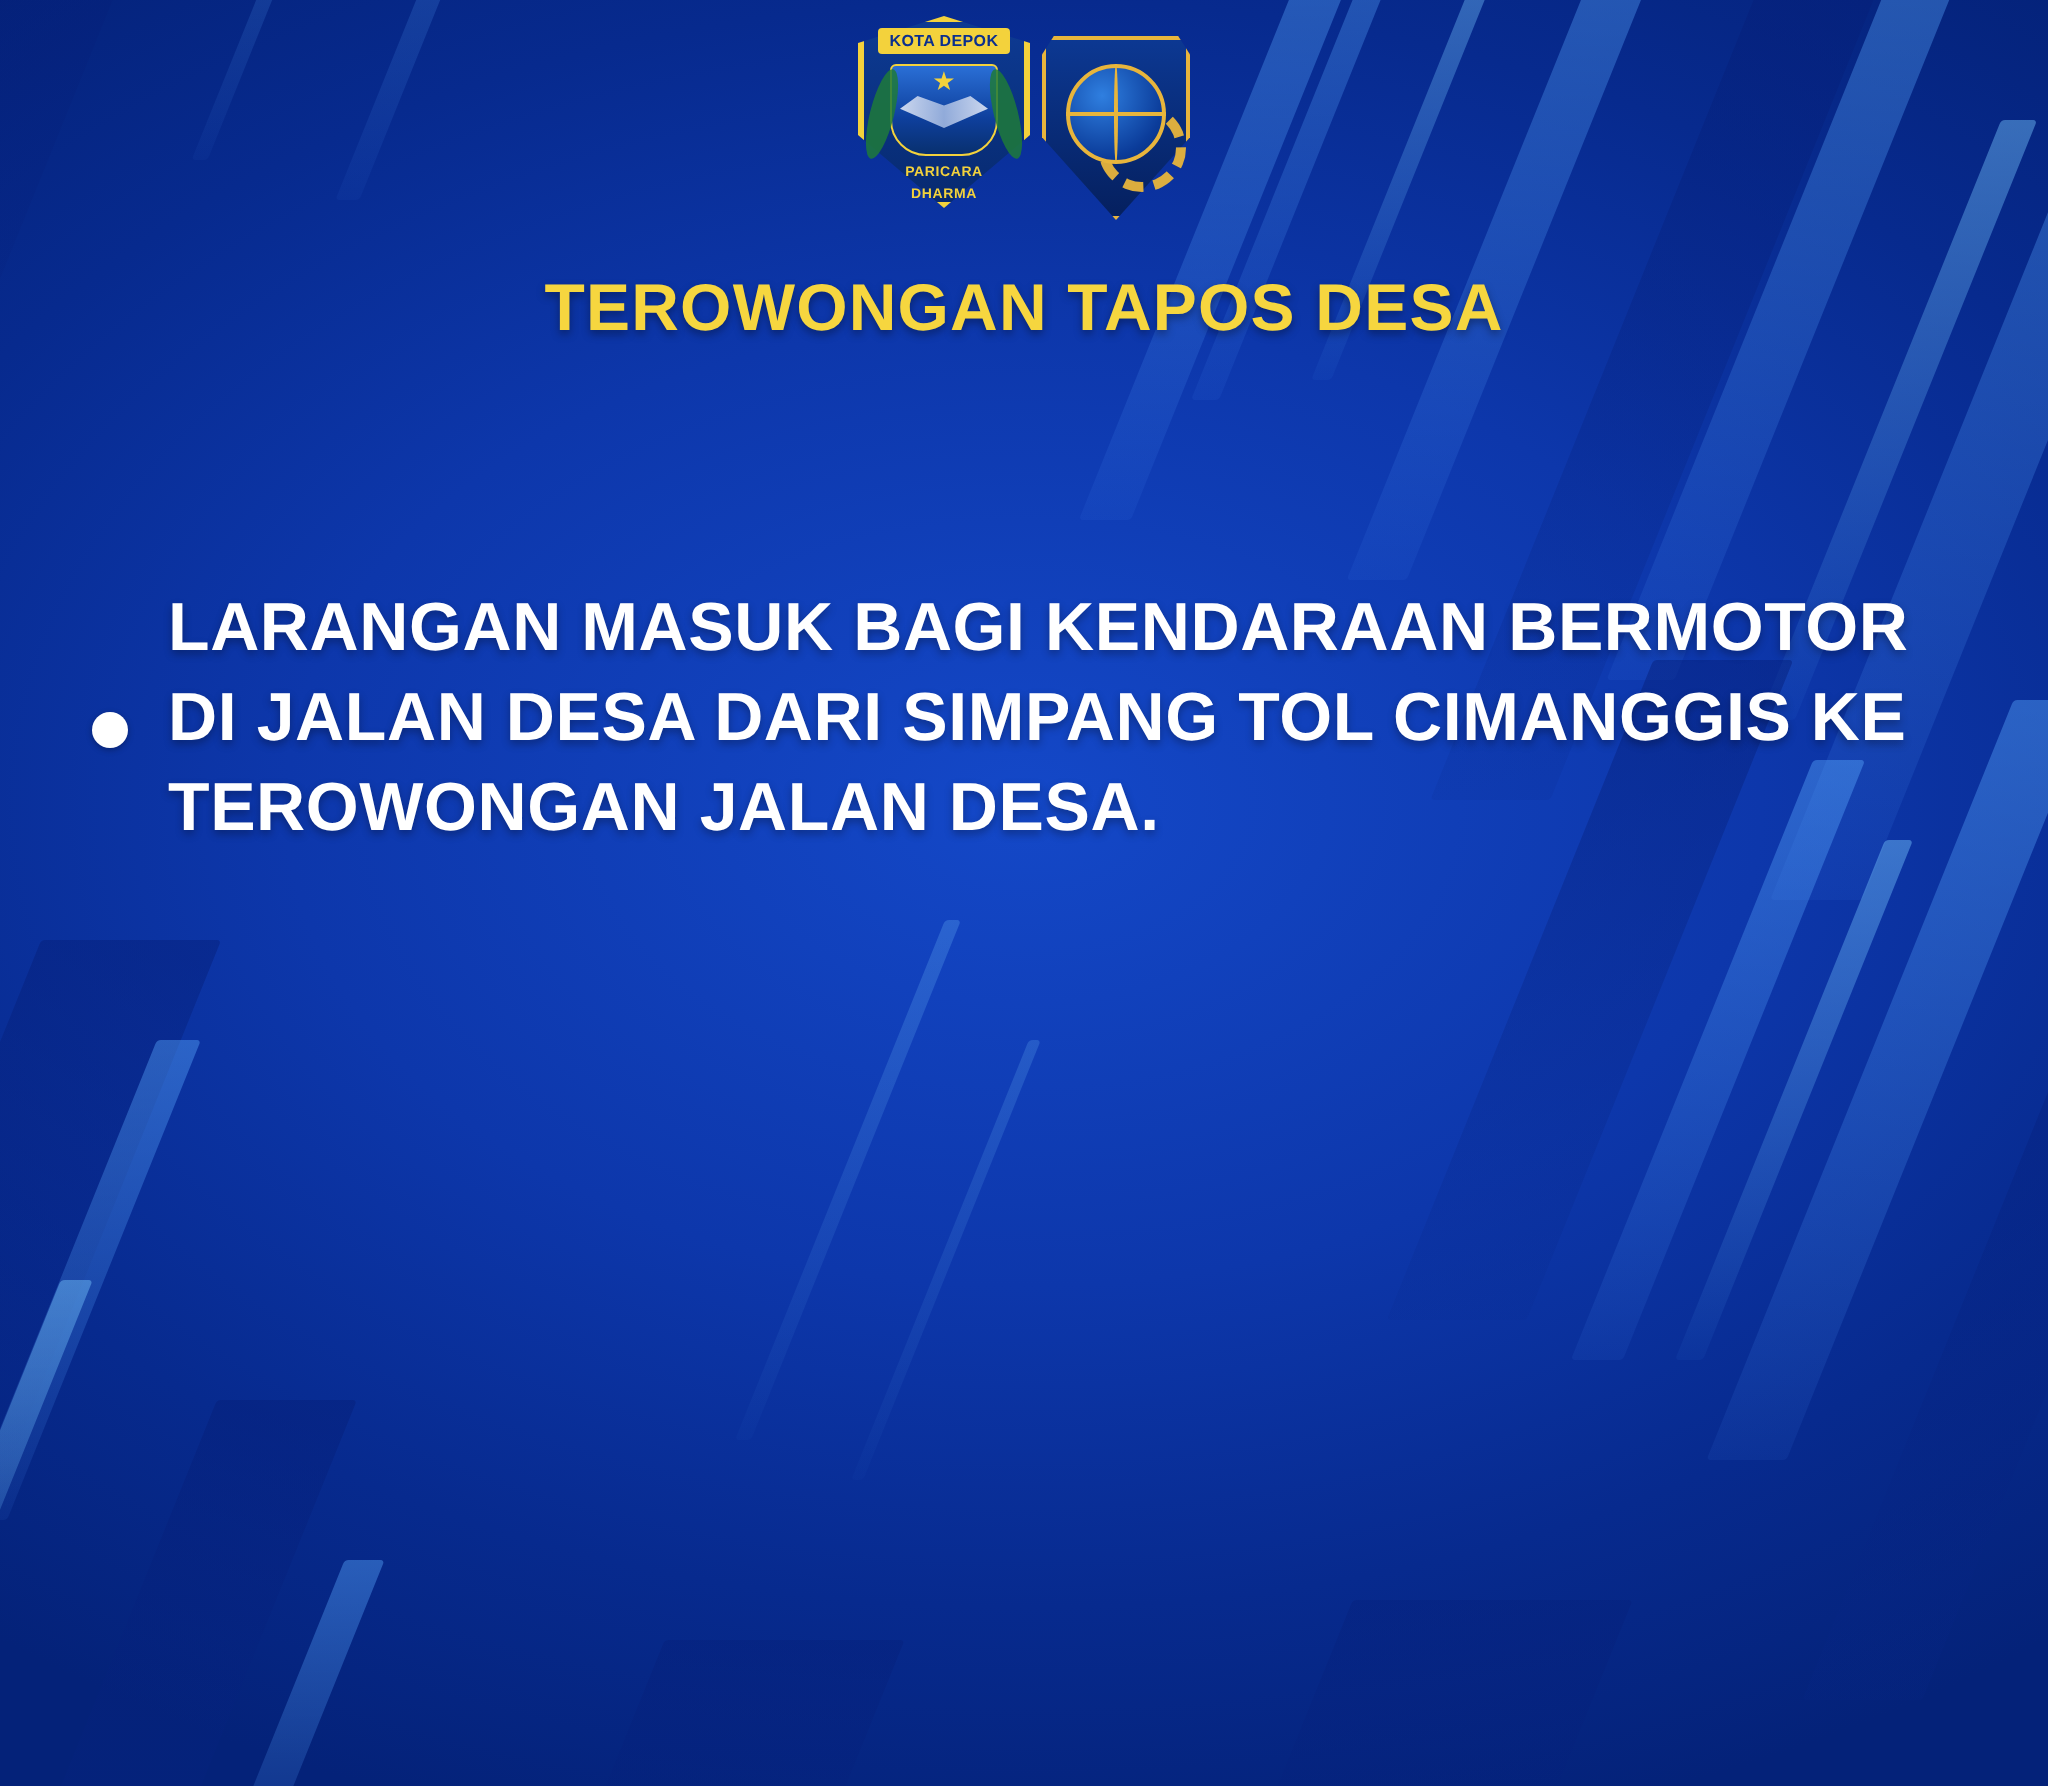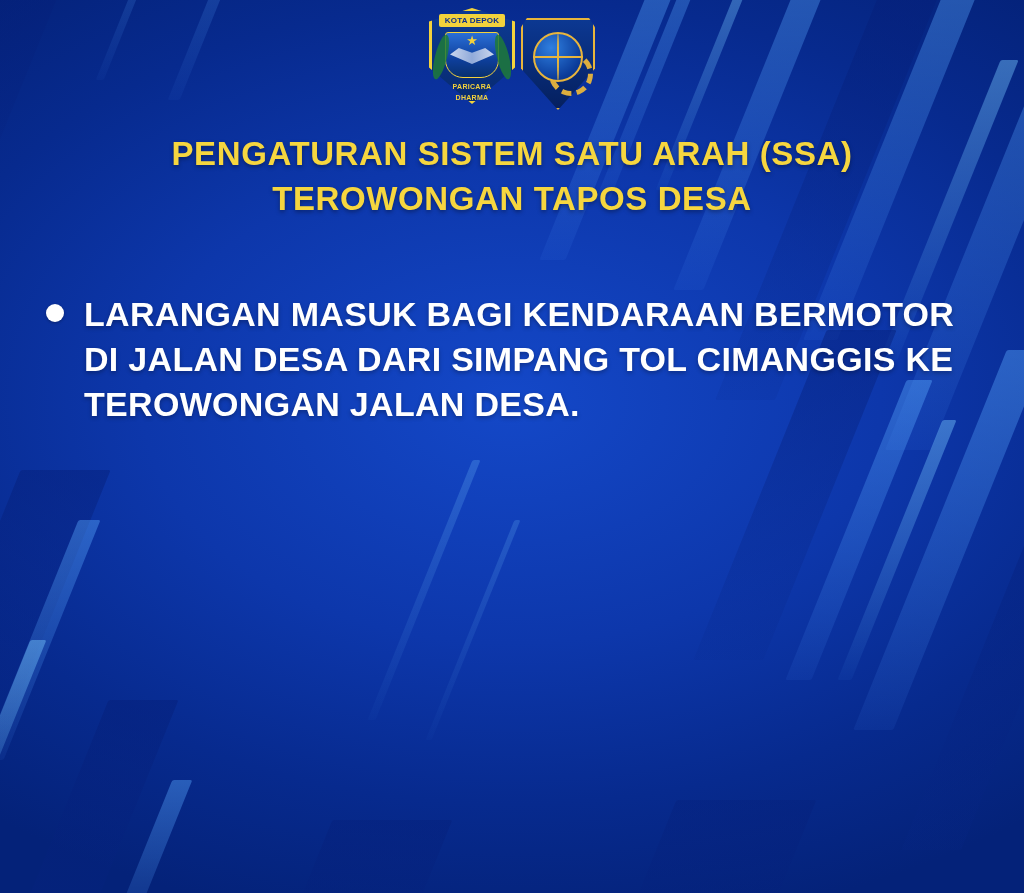--- a/index.html
+++ b/index.html
@@ -207,21 +207,21 @@
   
   .bullets {
     position: absolute;
     top: 292px;
     left: 46px;
     right: 40px;
     z-index: 6;
   }
   .bullet-item {
     display: flex;
-    align-items: flex-start;
+    align-items: center;
     margin-bottom: 68px;
   }
   .bullet-dot {
     width: 18px;
     height: 18px;
     border-radius: 50%;
     background: #ffffff;
     flex: 0 0 18px;
     margin-top: 12px;
     margin-right: 20px;
@@ -287,21 +287,20 @@
 
     <div class="crest-globe">
       <div class="globe-shield"></div>
       <div class="globe-gear"></div>
       <div class="globe-ball"></div>
     </div>
 
   </div>
 
   <div class="title-block">
-    <div class="title-line">PENGATURAN SISTEM SATU ARAH (SSA)</div>
     <div class="title-line">TEROWONGAN TAPOS DESA</div>
   </div>
 
   <div class="bullets">
     <div class="bullet-item">
       <div class="bullet-dot"></div>
       <div class="bullet-text">LARANGAN MASUK BAGI KENDARAAN BERMOTOR DI JALAN DESA DARI SIMPANG TOL CIMANGGIS KE TEROWONGAN JALAN DESA.</div>
     </div>
   </div>
 

